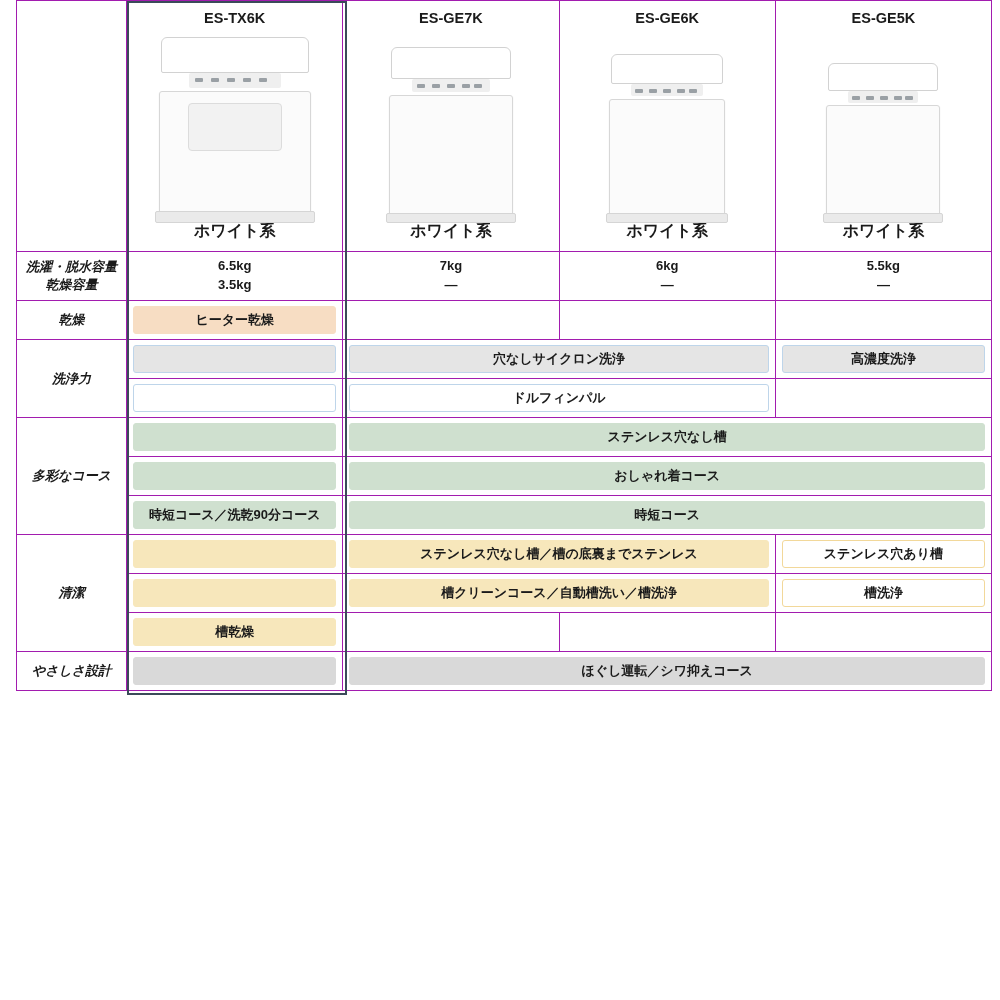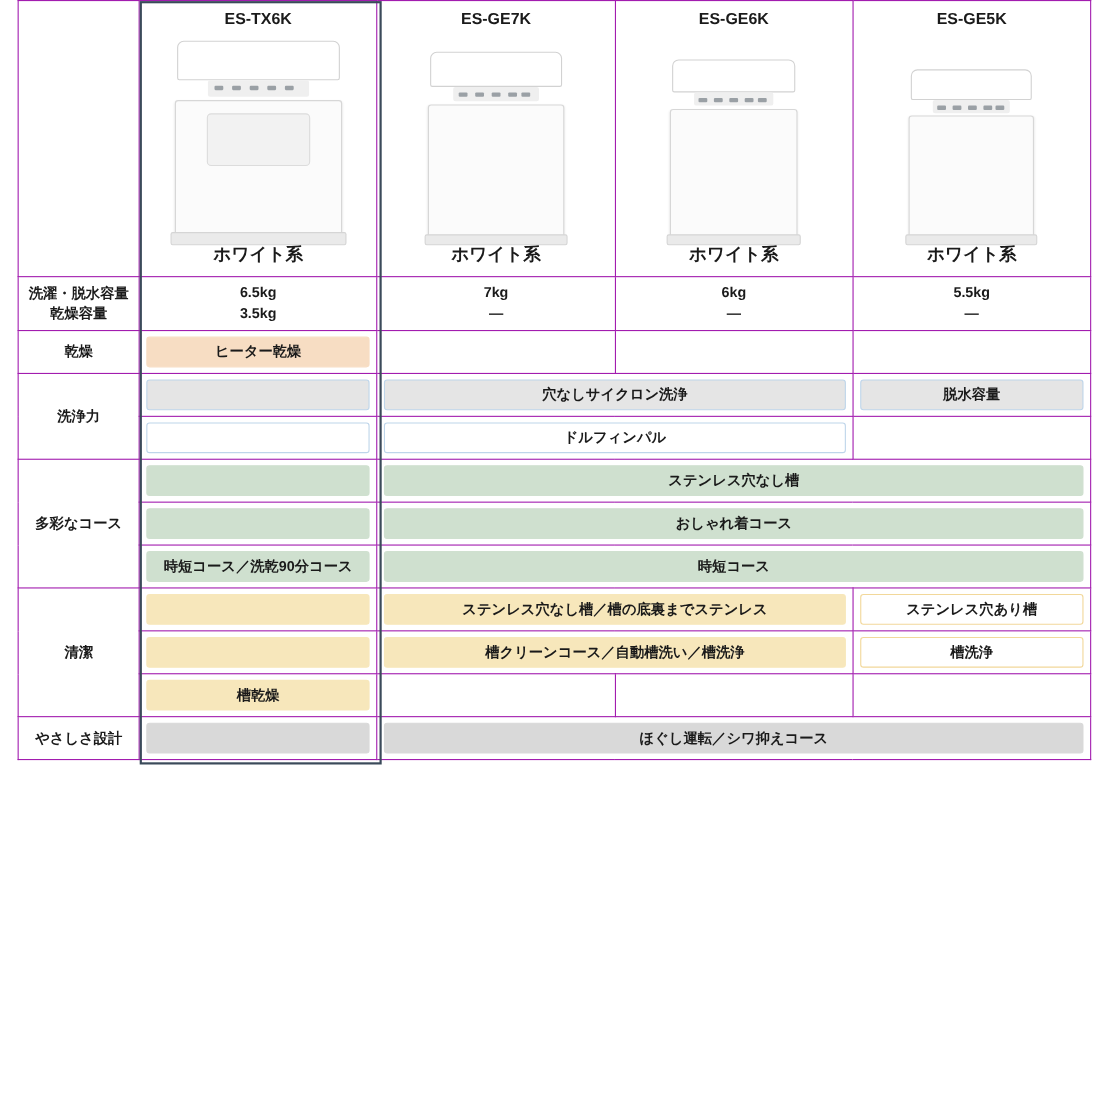--- a/index.html
+++ b/index.html
@@ -27,20 +27,21 @@
     vertical-align:middle;
     text-align:center;
     font-size:13px;
     font-weight:bold;
   }
   .rowhead{
     width:110px;
     font-size:13.5px;
     font-weight:bold;
     color:#1a1a1a;
+    font-style:italic;
   }
   .prodcell{height:250px;position:relative;padding:0;}
   .prodname{font-size:14.5px;font-weight:bold;padding-top:6px;}
   .colorname{font-size:16px;font-weight:bold;padding-bottom:6px;}
   .machine-wrap{height:195px;display:flex;align-items:flex-end;justify-content:center;}
   .cap{height:48px;font-size:14px;line-height:1.45;}
   .cap .sub{font-size:13px;}
 
   
   .feature-outline{
@@ -235,21 +236,21 @@
 
       <tr>
         <td class="rowhead rowlabel-tall" rowspan="2">洗浄力</td>
         <td class="tagcell">
           <span class="tag blue"></span>
         </td>
         <td class="tagcell" colspan="2">
           <span class="tag blue">穴なしサイクロン洗浄</span>
         </td>
         <td class="tagcell">
-          <span class="tag blue">脱水容量</span>
+          <span class="tag blue">高濃度洗浄</span>
         </td>
       </tr>
 
       <tr>
         <td class="tagcell">
           <span class="tag blue-outline"></span>
         </td>
         <td class="tagcell" colspan="2">
           <span class="tag blue-outline">ドルフィンパル</span>
         </td>

